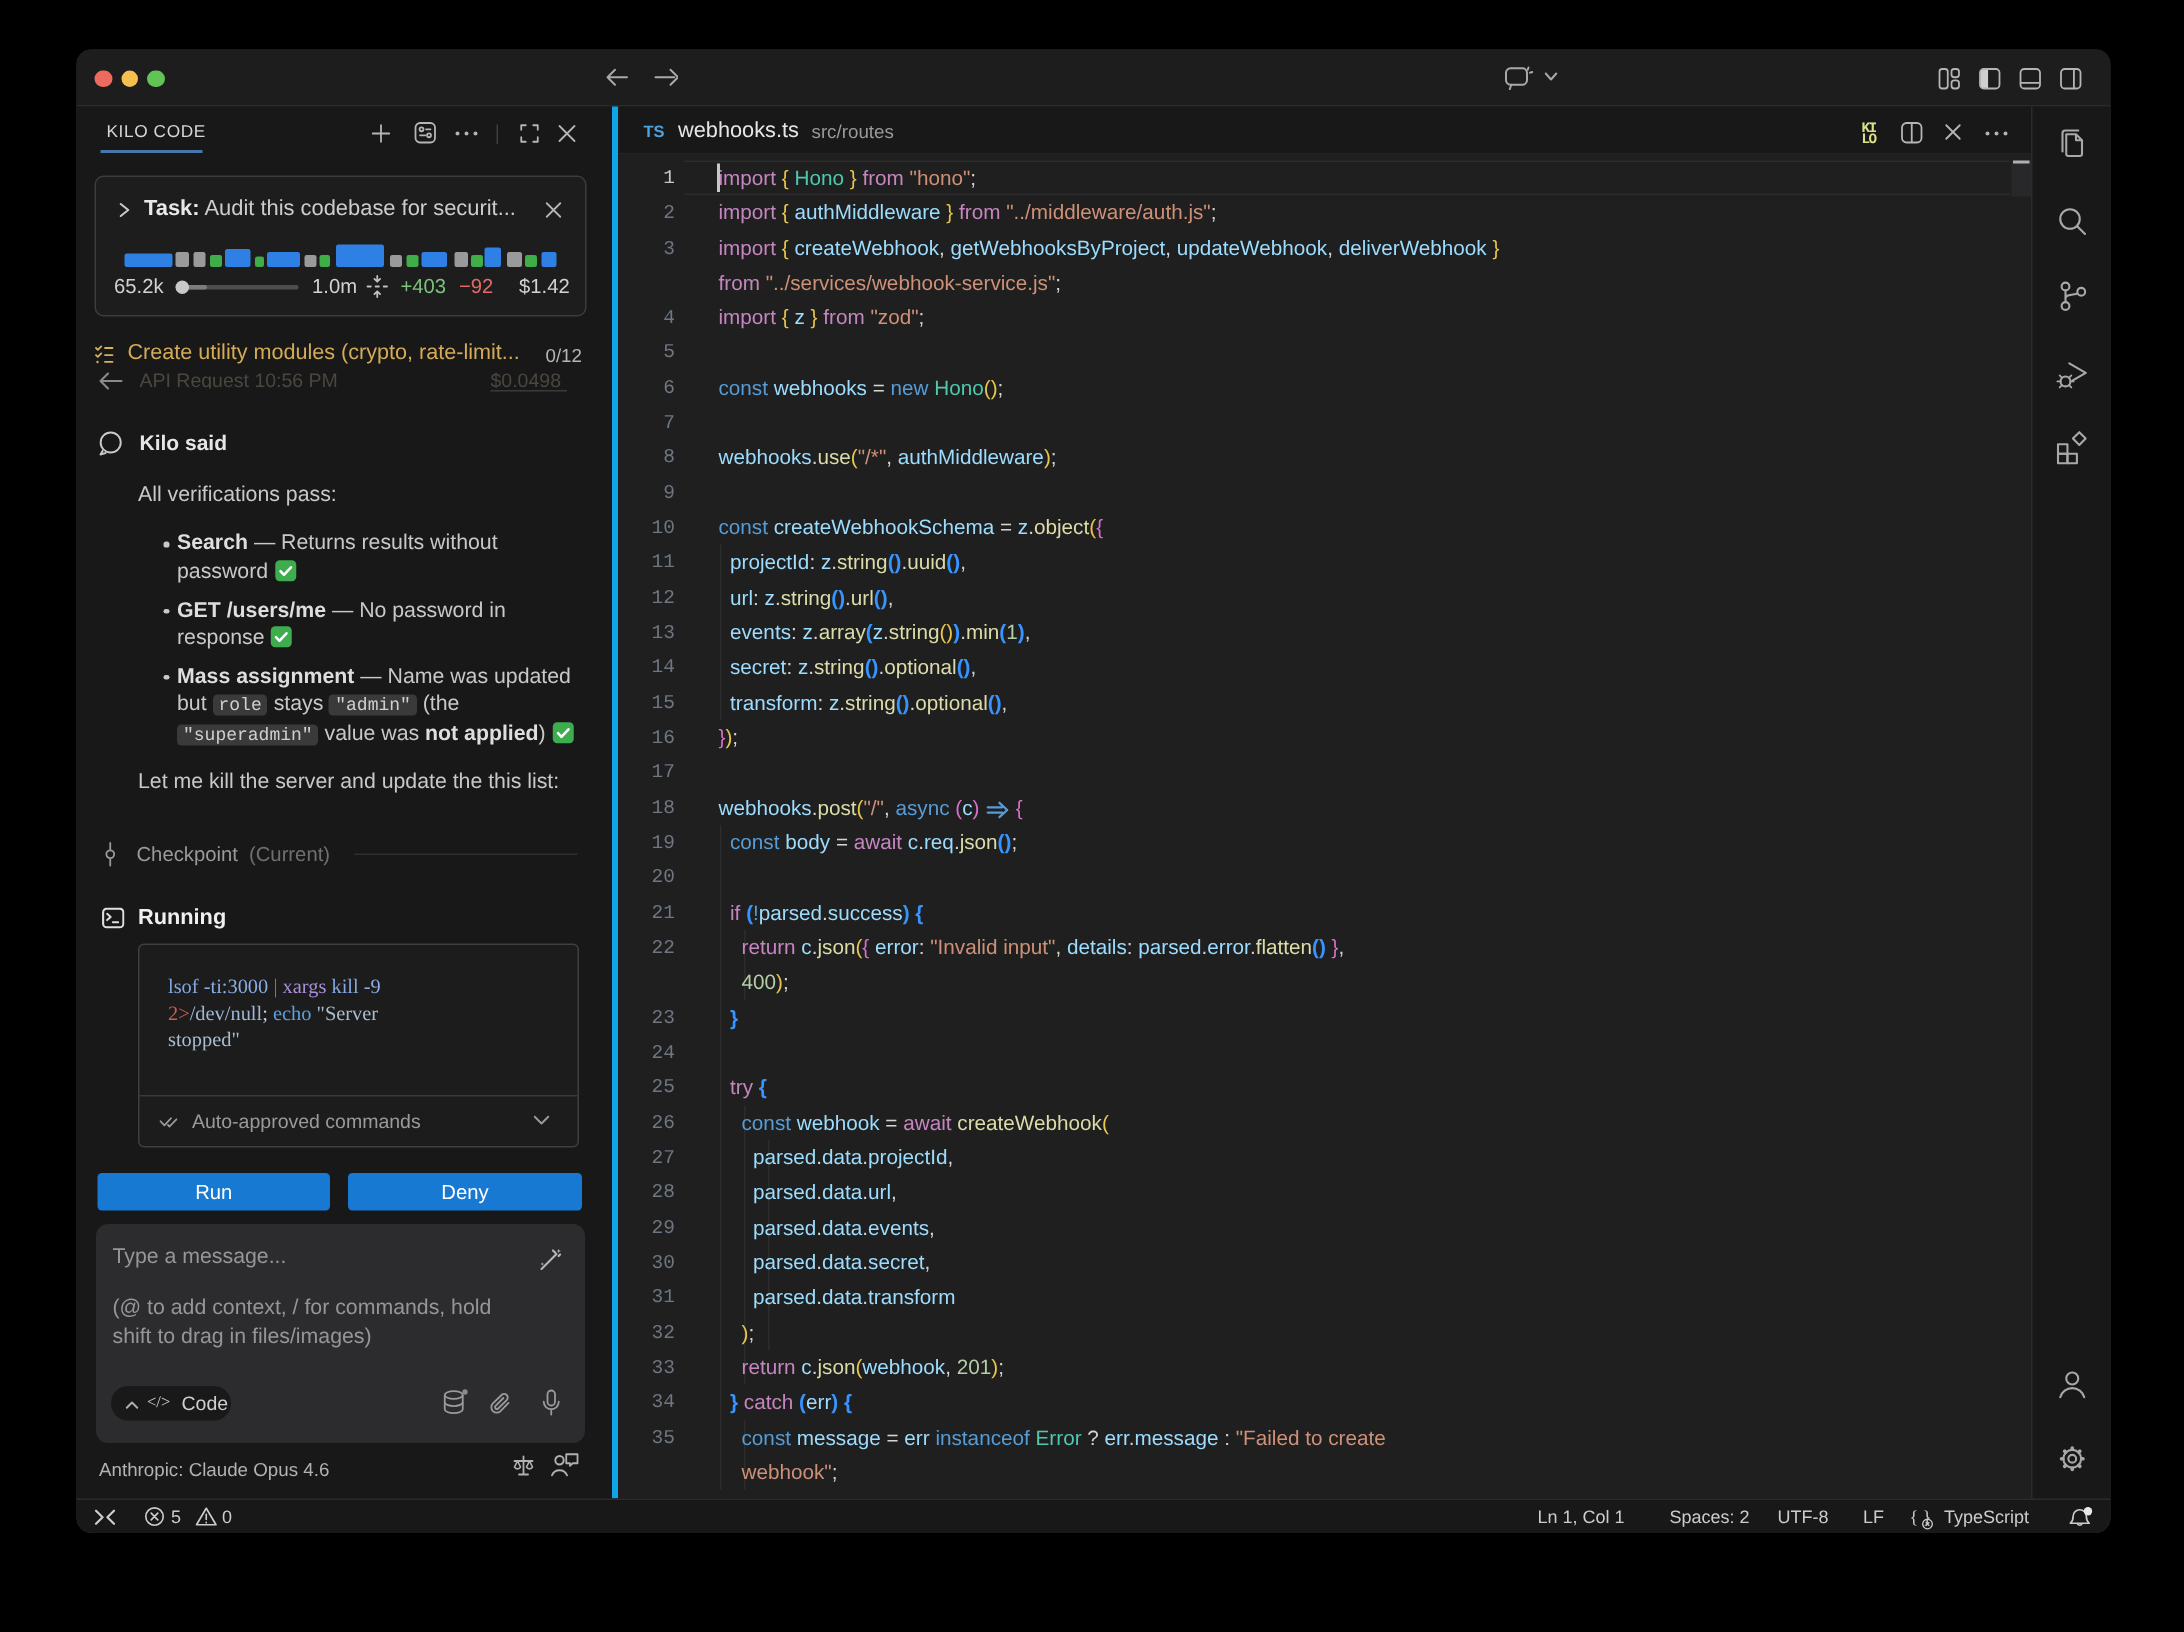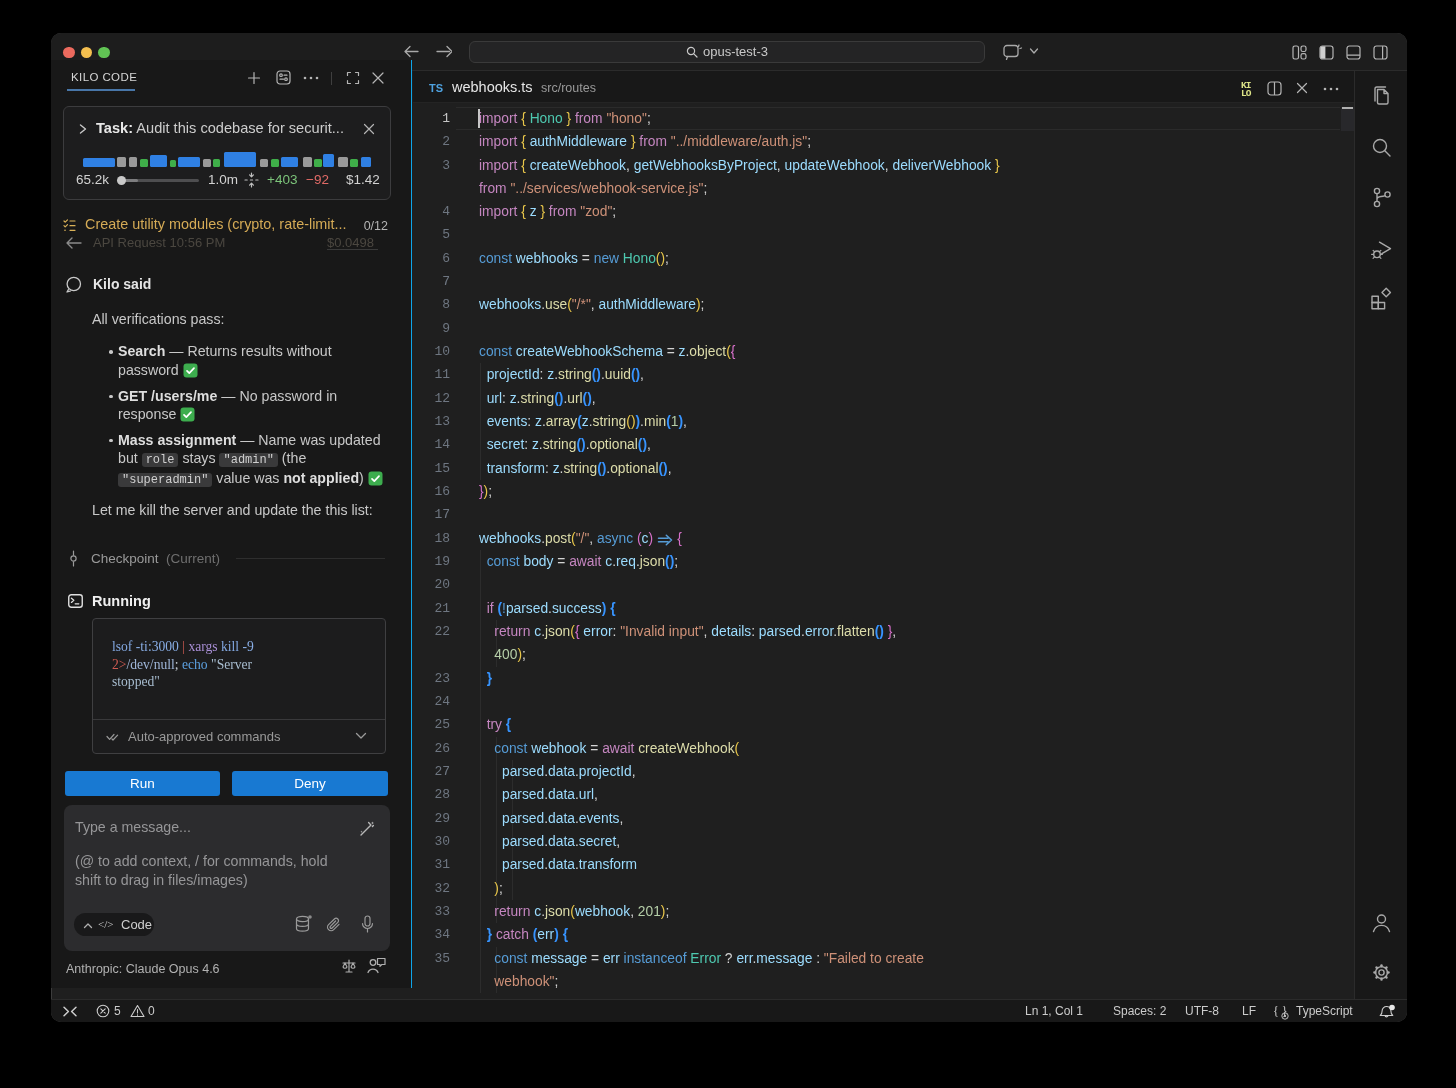--- a/index.html
+++ b/index.html
@@ -2,21 +2,21 @@
 <html><head><meta charset="utf-8"><style>
 
 *{margin:0;padding:0;box-sizing:border-box}
 html,body{width:1456px;height:1088px;background:#000;overflow:hidden}
 body{font-family:"Liberation Sans",sans-serif}
 #win{position:absolute;left:51px;top:33px;width:1356px;height:989px;background:#1f1f1f;border-radius:10px;overflow:hidden;box-shadow:inset 0 0 0 1px #3c3c3c}
 .abs{position:absolute}
 #tbar{position:absolute;left:0;top:0;width:100%;height:38px;background:#1d1d1d;border-bottom:1px solid #2b2b2b}
 .tl{position:absolute;top:13.5px;width:11.5px;height:11.5px;border-radius:50%}
 #cc{position:absolute;left:418px;top:8px;width:516px;height:22px;background:#242425;border:1px solid #3a3a3a;border-radius:6px;color:#c9c9c9;font-size:13px;text-align:center;line-height:20px}
-#sbar{position:absolute;left:0;top:27px;width:361px;height:928px;background:#181818;border-right:1px solid #0ea5e9;color:#c8c8c8;font-size:13px}
+#sbar{position:absolute;left:0;top:38px;width:361px;height:928px;background:#181818;border-right:4px solid #0ea5e9;color:#c8c8c8;font-size:13px}
 #kc{position:absolute;left:20px;top:11px;font-size:11.5px;letter-spacing:.4px;color:#d6d6d6}
 #kcu{position:absolute;left:16px;top:28.5px;width:68px;height:2px;background:#4876a8}
 #card{position:absolute;left:12px;top:46px;width:328px;height:94px;background:#1d1d1e;border:1px solid #3c3c3e;border-radius:6px}
 .seg{position:absolute;border-radius:1.5px}
 .bl{background:#2f80e4}.gr{background:#9a9a9a}.gn{background:#3fae49}
 .line{position:absolute;white-space:nowrap;line-height:18px}
 .b{font-weight:bold}
 .chip{font-family:"Liberation Mono",monospace;font-size:12px;background:#3a3a3b;border-radius:3px;padding:0 4px;color:#d0d0d0}
 .chk{vertical-align:-3px}
 .bull{position:absolute;width:3.5px;height:3.5px;border-radius:50%;background:#c8c8c8}
@@ -48,24 +48,20 @@
 <div id="tbar">
 <div class="tl" style="left:12px;background:#ec6a5e"></div>
 <div class="tl" style="left:29.5px;background:#f4bf4f"></div>
 <div class="tl" style="left:47px;background:#61c454"></div>
 <svg style="position:absolute;left:352px;top:11px" width="17" height="15" viewBox="0 0 17 15" fill="none">
         <path d="M15 7.5H2.5M7 2.5L2 7.5l5 5" stroke="#a9a9a9" stroke-width="1.3" stroke-linecap="round" stroke-linejoin="round"></path>
       </svg>
 <svg style="position:absolute;left:384px;top:11px" width="17" height="15" viewBox="0 0 17 15" fill="none">
         <path d="M2 7.5h12.5M12 2.5l5 5-5 5" stroke="#a9a9a9" stroke-width="1.3" stroke-linecap="round" stroke-linejoin="round"></path>
       </svg>
-<div id="cc"><svg width="12" height="12" viewBox="0 0 12 12" style="vertical-align:-1.5px;margin-right:5px" fill="none">
-          <circle cx="5" cy="5" r="3.6" stroke="#c9c9c9" stroke-width="1.2"></circle>
-          <path d="M7.8 7.8L11 11" stroke="#c9c9c9" stroke-width="1.2" stroke-linecap="round"></path>
-        </svg>opus-test-3</div>
 <svg style="position:absolute;left:952px;top:11px" width="22" height="16" viewBox="0 0 22 16" fill="none">
         <rect x="1" y="1.5" width="14" height="11" rx="3" stroke="#a9a9a9" stroke-width="1.3" stroke-linecap="round" stroke-linejoin="round"></rect>
         <path d="M4.5 12.5L3.5 15.5" stroke="#a9a9a9" stroke-width="1.3" stroke-linecap="round" stroke-linejoin="round"></path>
         <path d="M15.5 2.5l.5-1.5M17 4.5l1.5-.5" stroke="#a9a9a9" stroke-width="1.3" stroke-linecap="round" stroke-linejoin="round"></path>
       </svg>
 <svg style="position:absolute;left:978px;top:14px" width="10" height="8" viewBox="0 0 10 8" fill="none">
         <path d="M1.5 2l3.5 4 3.5-4" stroke="#a9a9a9" stroke-width="1.3" stroke-linecap="round" stroke-linejoin="round"></path>
       </svg>
 <svg style="position:absolute;left:1241px;top:12px" width="15" height="15" viewBox="0 0 15 15" fill="none">
         <rect x="1" y="1" width="5.5" height="13" rx="1.8" stroke="#b5b5b5" stroke-width="1.2" stroke-linecap="round" stroke-linejoin="round"></rect>

